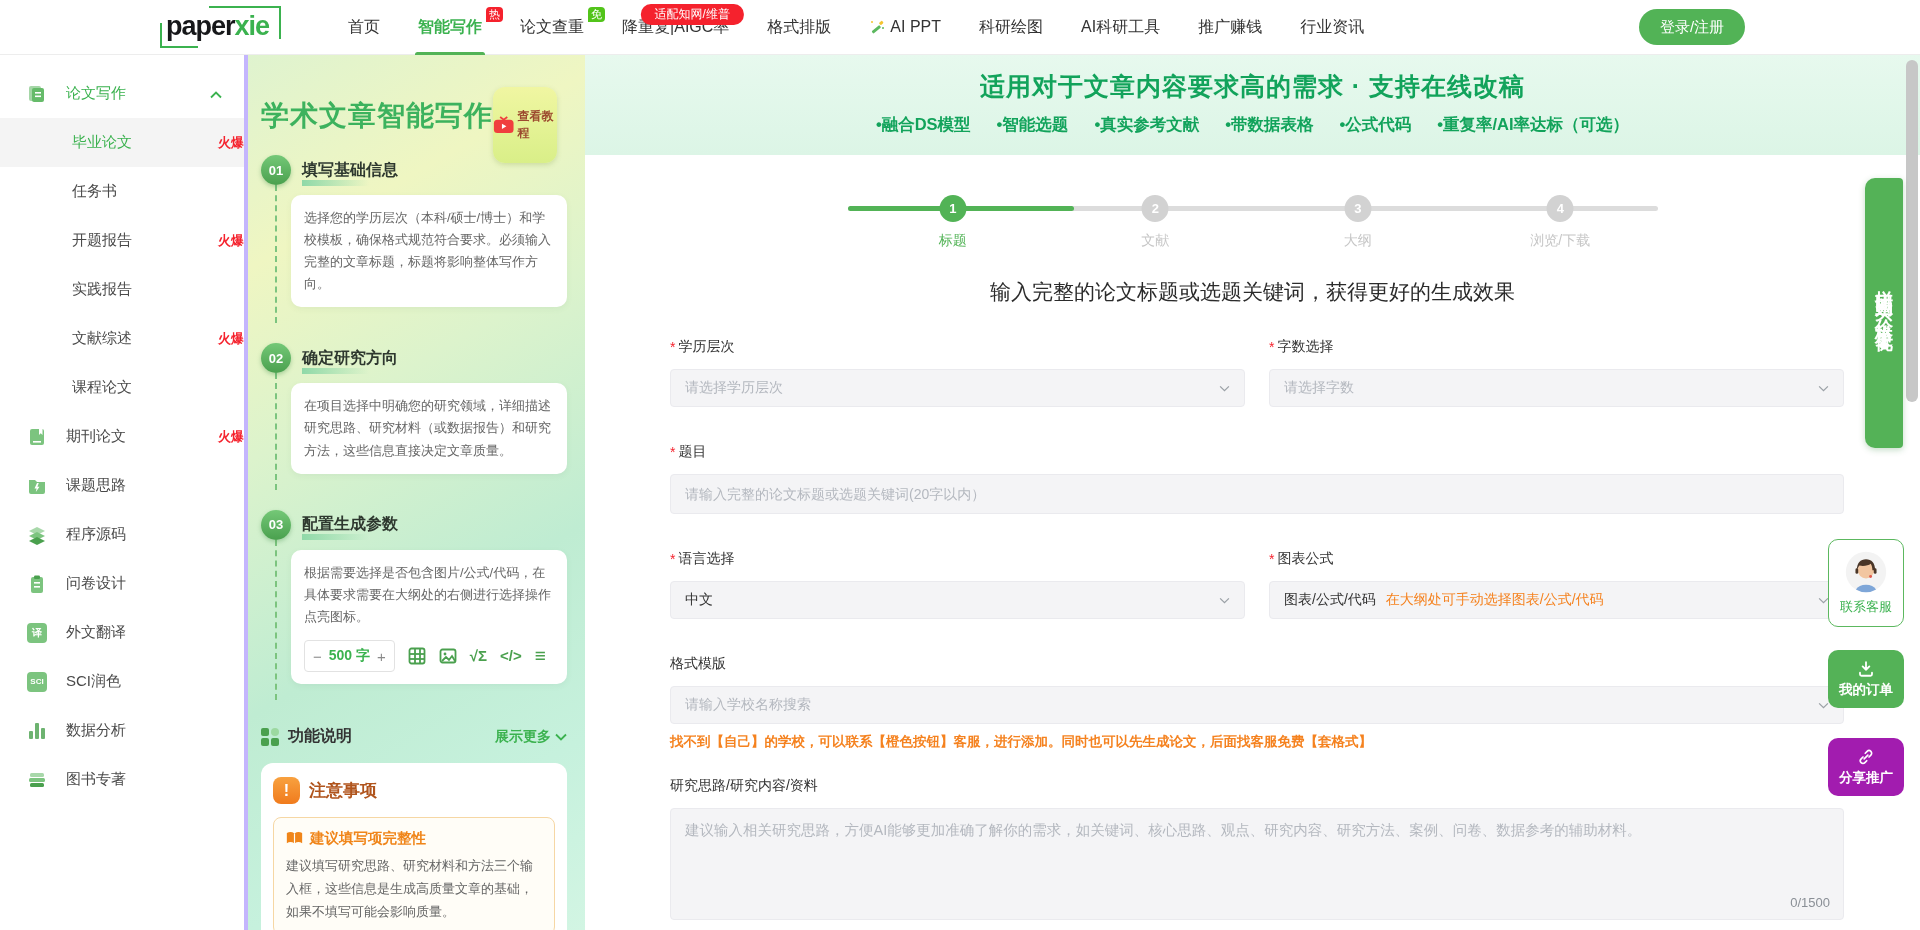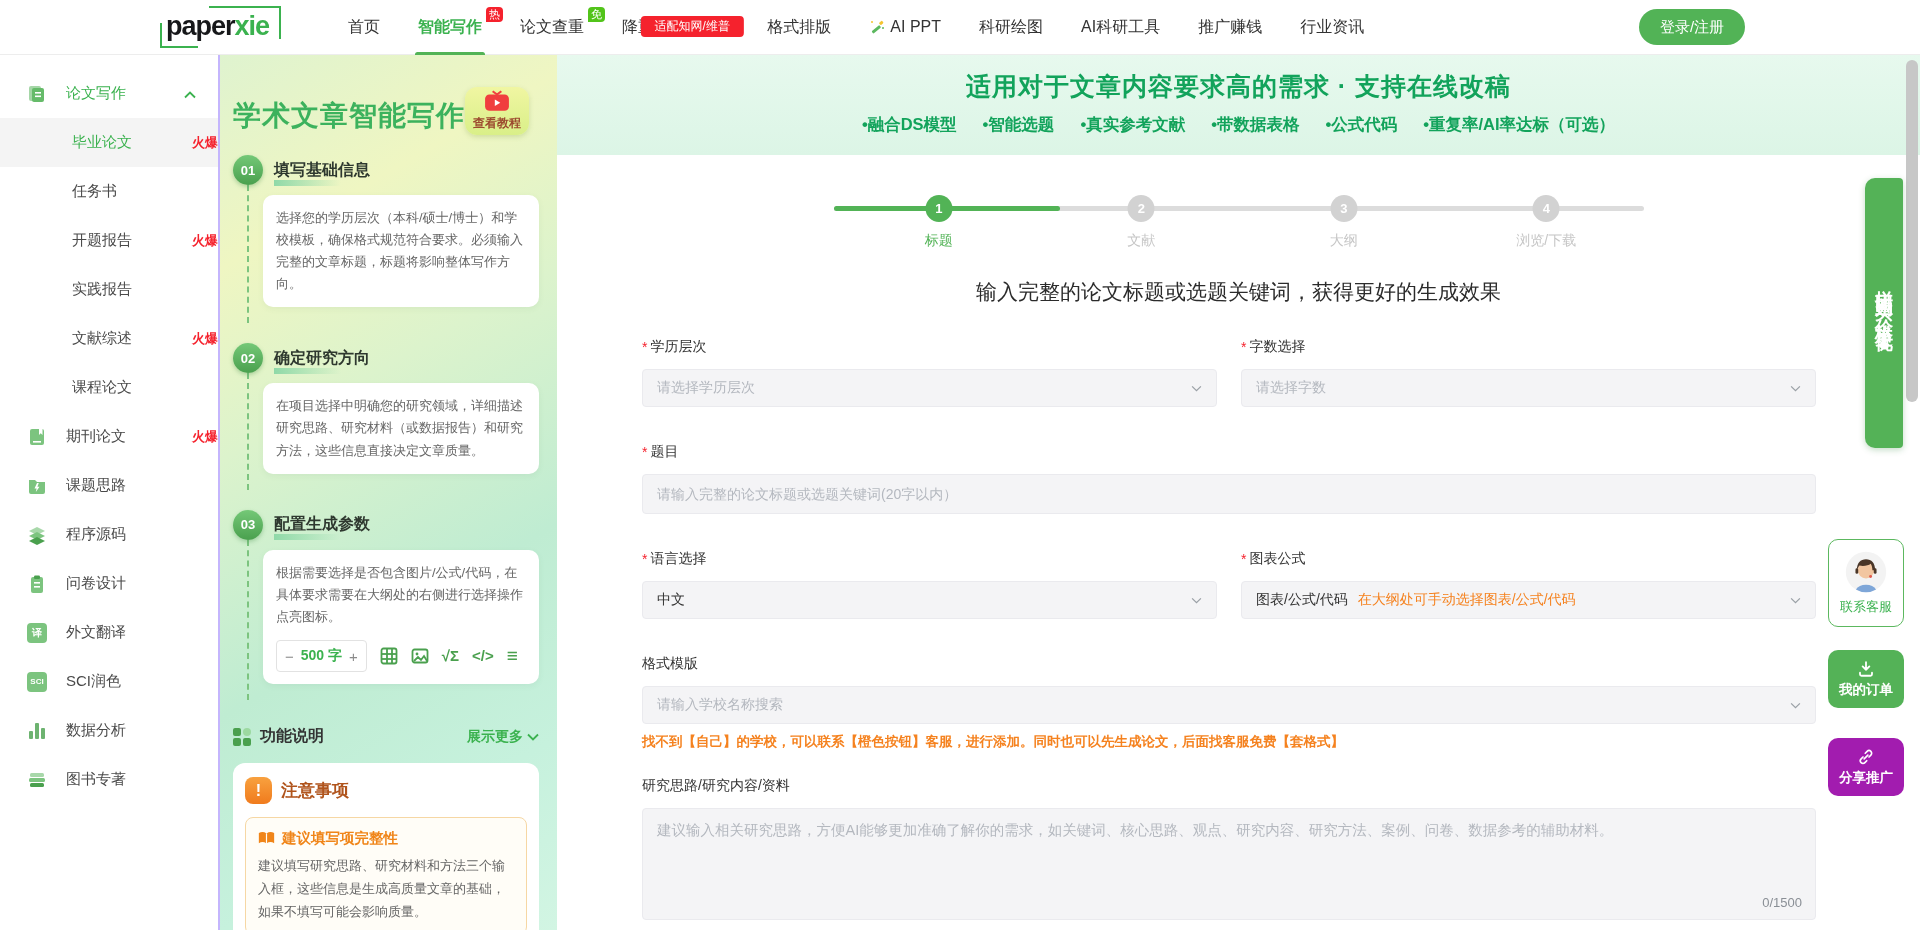--- a/index.html
+++ b/index.html
@@ -18,50 +18,50 @@
   .nav { display:flex; margin-left:48px; height:55px; }
   .nav-item { position:relative; display:flex; align-items:center; gap:5px; height:55px;
     padding:0 19px; font-size:16px; color:#333; cursor:pointer; white-space:nowrap; }
   .nav-item.active { color:#3bb24f; font-weight:700; }
   .nav-underline { position:absolute; left:16px; right:16px; bottom:-2px; height:5px;
     background:#52b356; border-radius:3px; }
   .badge-sq { position:absolute; top:7px; right:-2px; color:#fff; font-size:11px; line-height:1;
     padding:2px 3px; border-radius:4px 4px 4px 0; font-weight:400; }
   .badge-hot { background:#f5222d; }
   .badge-free { background:#52c41a; }
-  .badge-pill { position:absolute; top:16px; left:50%; transform:translateX(-34%);
-    background:#f5222d; color:#fff; font-size:12px; padding:2px 14px; border-radius:4px; white-space:nowrap; }
+  .badge-pill { position:absolute; top:4px; left:50%; transform:translateX(-34%);
+    background:#f5222d; color:#fff; font-size:12px; padding:2px 14px; border-radius:10px; white-space:nowrap; }
   .login-btn { margin-left:auto; margin-right:175px; width:106px; height:36px; border-radius:18px;
     background:#52b356; color:#fff; font-size:15px; display:flex; align-items:center; justify-content:center; cursor:pointer; }
   .wand { width:16px; height:16px; }
   
   .layout { display:flex; height:875px; }
   
-  .sidebar { width:220px; border-right:2px solid #c4b5fd; padding-top:14px; background:#fff; flex:none; }
+  .sidebar { width:248px; border-right:4px solid #c4b5fd; padding-top:14px; background:#fff; flex:none; }
   .side-item { height:49px; display:flex; align-items:center; position:relative; font-size:15px;
     color:#4a4a4a; cursor:pointer; }
   .side-item .sicon { position:absolute; left:26px; width:22px; height:22px; display:flex;
     align-items:center; justify-content:center; }
   .side-item .slabel { margin-left:66px; }
   .side-item.group .slabel { margin-left:66px; color:#3bb24f; }
   .side-item.sub .slabel { margin-left:72px; }
   .side-item.selected { background:#f4f4f4; }
   .side-item.selected .slabel { color:#3bb24f; }
   .hotbadge { margin-left:auto; color:#f5222d; font-size:13px; font-weight:700; }
   .chev-up { margin-left:auto; margin-right:22px; }
   .iconbox { width:20px; height:20px; background:#7cc47f; border-radius:4px; color:#fff;
     display:flex; align-items:center; justify-content:center; font-weight:700; }
   .bars { display:flex; align-items:flex-end; gap:2px; height:16px; }
   .bars i { display:block; width:4px; background:#6db370; border-radius:1px; }
   
   .panel { width:337px; flex:none; position:relative; padding:0 18px 0 13px; overflow:hidden;
     background:linear-gradient(150deg,#dff3cf 0%,#eff6c2 20%,#dcf3cc 38%,#bfecd2 62%,#c6f1dd 82%,#d2f5e3 100%); }
   .panel-title { margin-top:42px; font-size:28px; font-weight:800; color:#3cb25d; letter-spacing:1px; }
-  .tutorial-btn { position:absolute; top:32px; right:28px; width:64px; height:48px; border-radius:12px;
-    background:linear-gradient(180deg,#f0f6a2,#d9ef88); display:flex; flex-direction:column; align-items:center;
+  .tutorial-btn { position:absolute; top:32px; right:28px; width:64px; height:76px; border-radius:12px;
+    background:linear-gradient(180deg,#f0f6a2,#d9ef88); display:flex; flex-direction:row; align-items:center;
     justify-content:center; gap:3px; cursor:pointer; box-shadow:0 2px 5px rgba(120,150,60,.25); }
   .tutorial-btn span { font-size:12px; color:#9c4a2f; font-weight:700; }
   .step { margin-top:20px; }
   .step-head { display:flex; align-items:center; gap:11px; }
   .stepnum { width:30px; height:30px; border-radius:50%; flex:none;
     background:linear-gradient(180deg,#74c877,#4aa04e); color:#fff; font-size:13px; font-weight:700;
     display:flex; align-items:center; justify-content:center; box-shadow:0 2px 4px rgba(60,140,70,.35); }
   .step-title { font-size:16px; font-weight:800; color:#2e382f; position:relative; }
   .step-title::after { content:""; position:absolute; left:0; bottom:-5px; width:70%; height:6px;
     background:linear-gradient(90deg,#8fd9a8,rgba(143,217,168,0)); }

